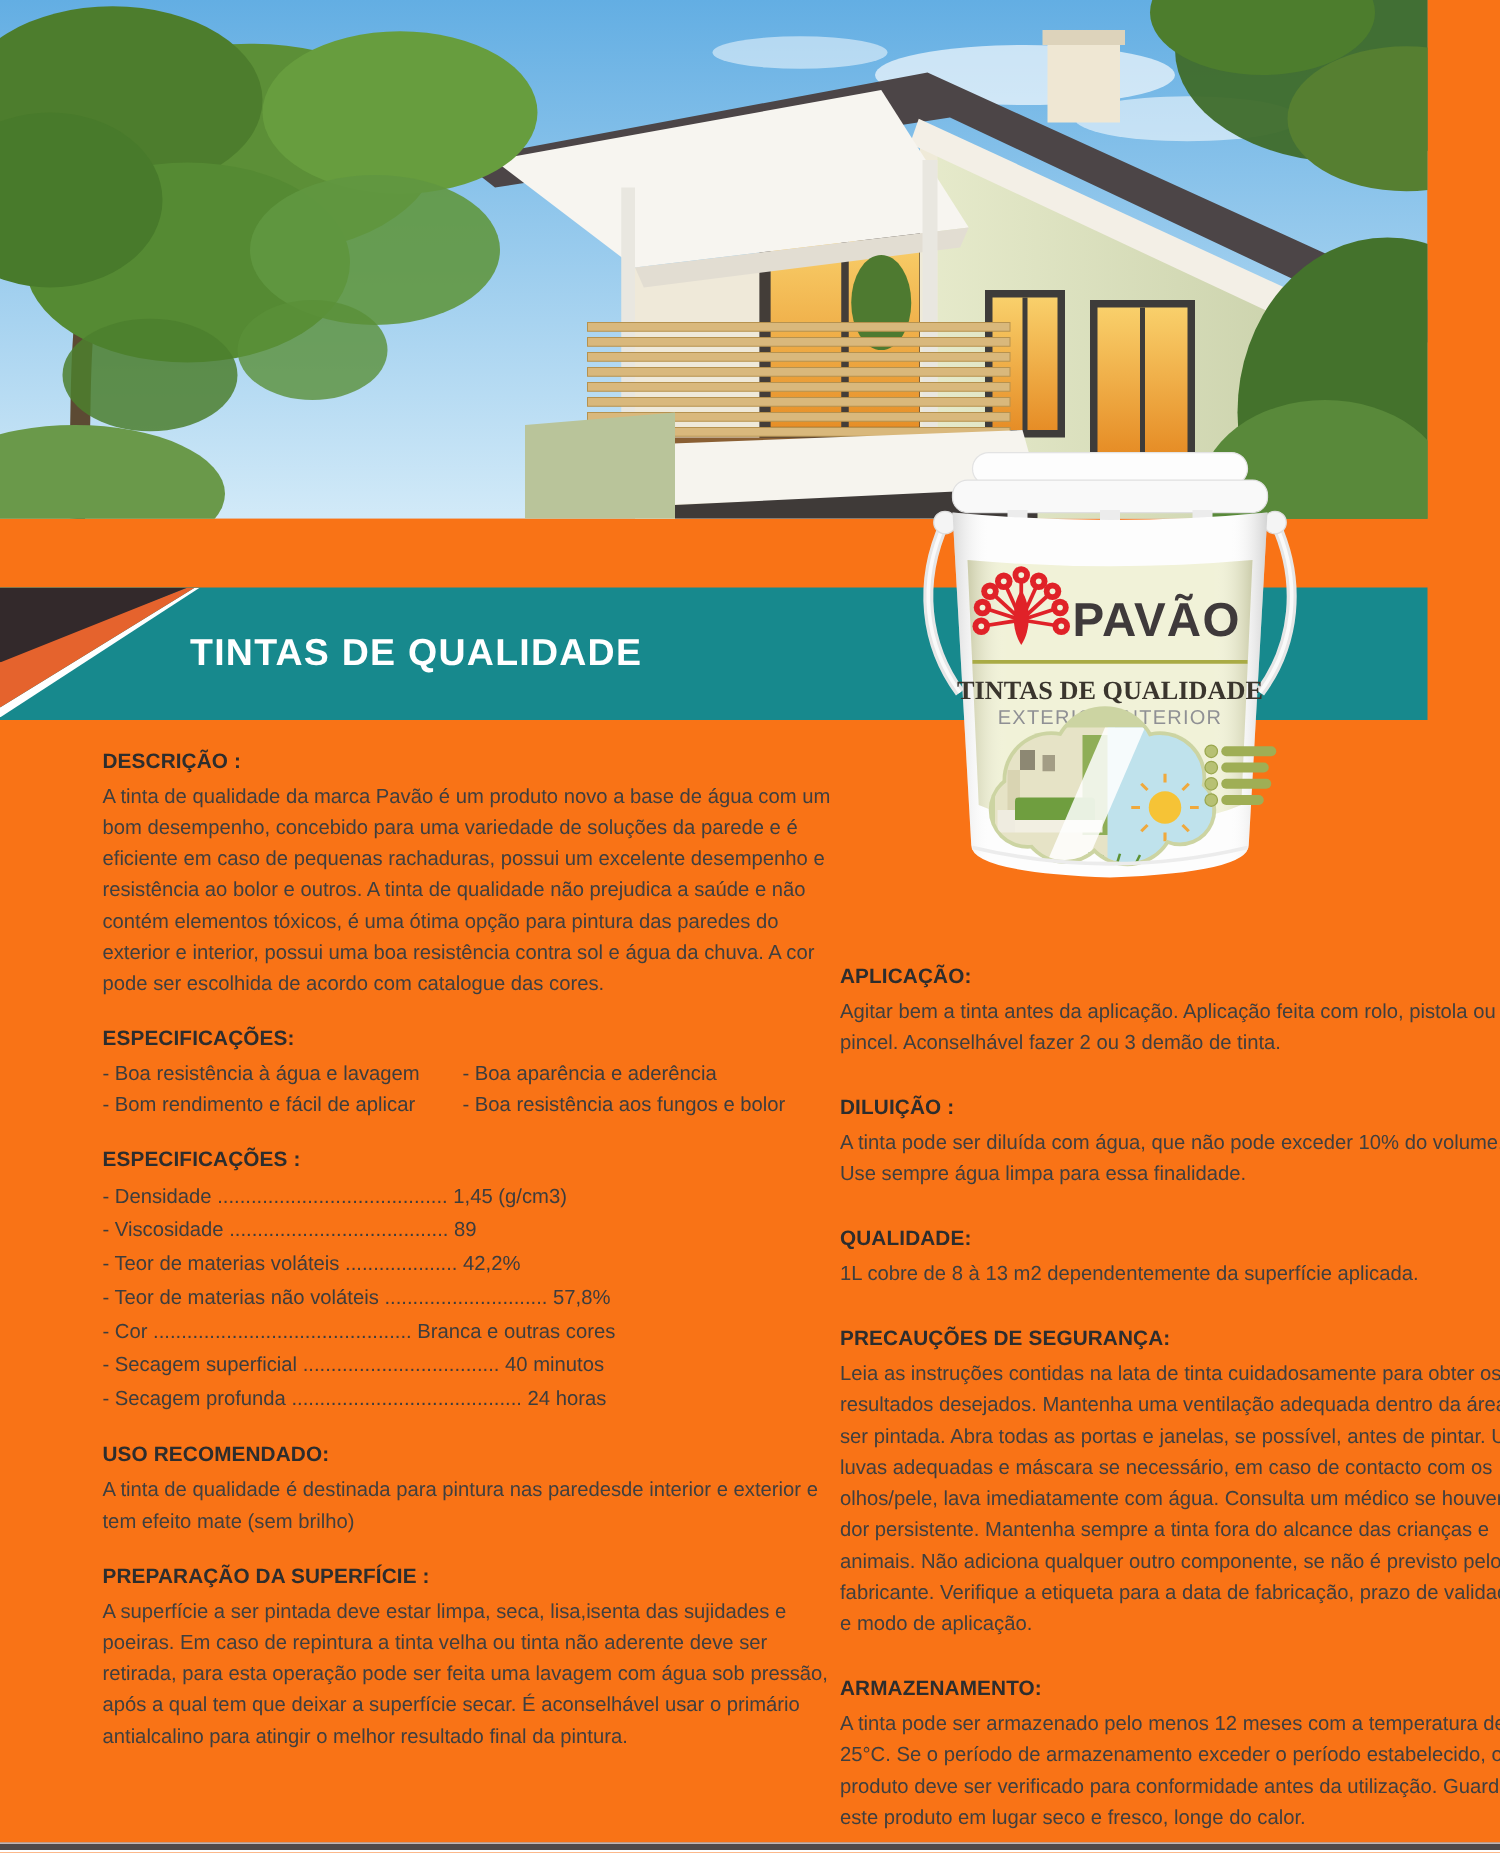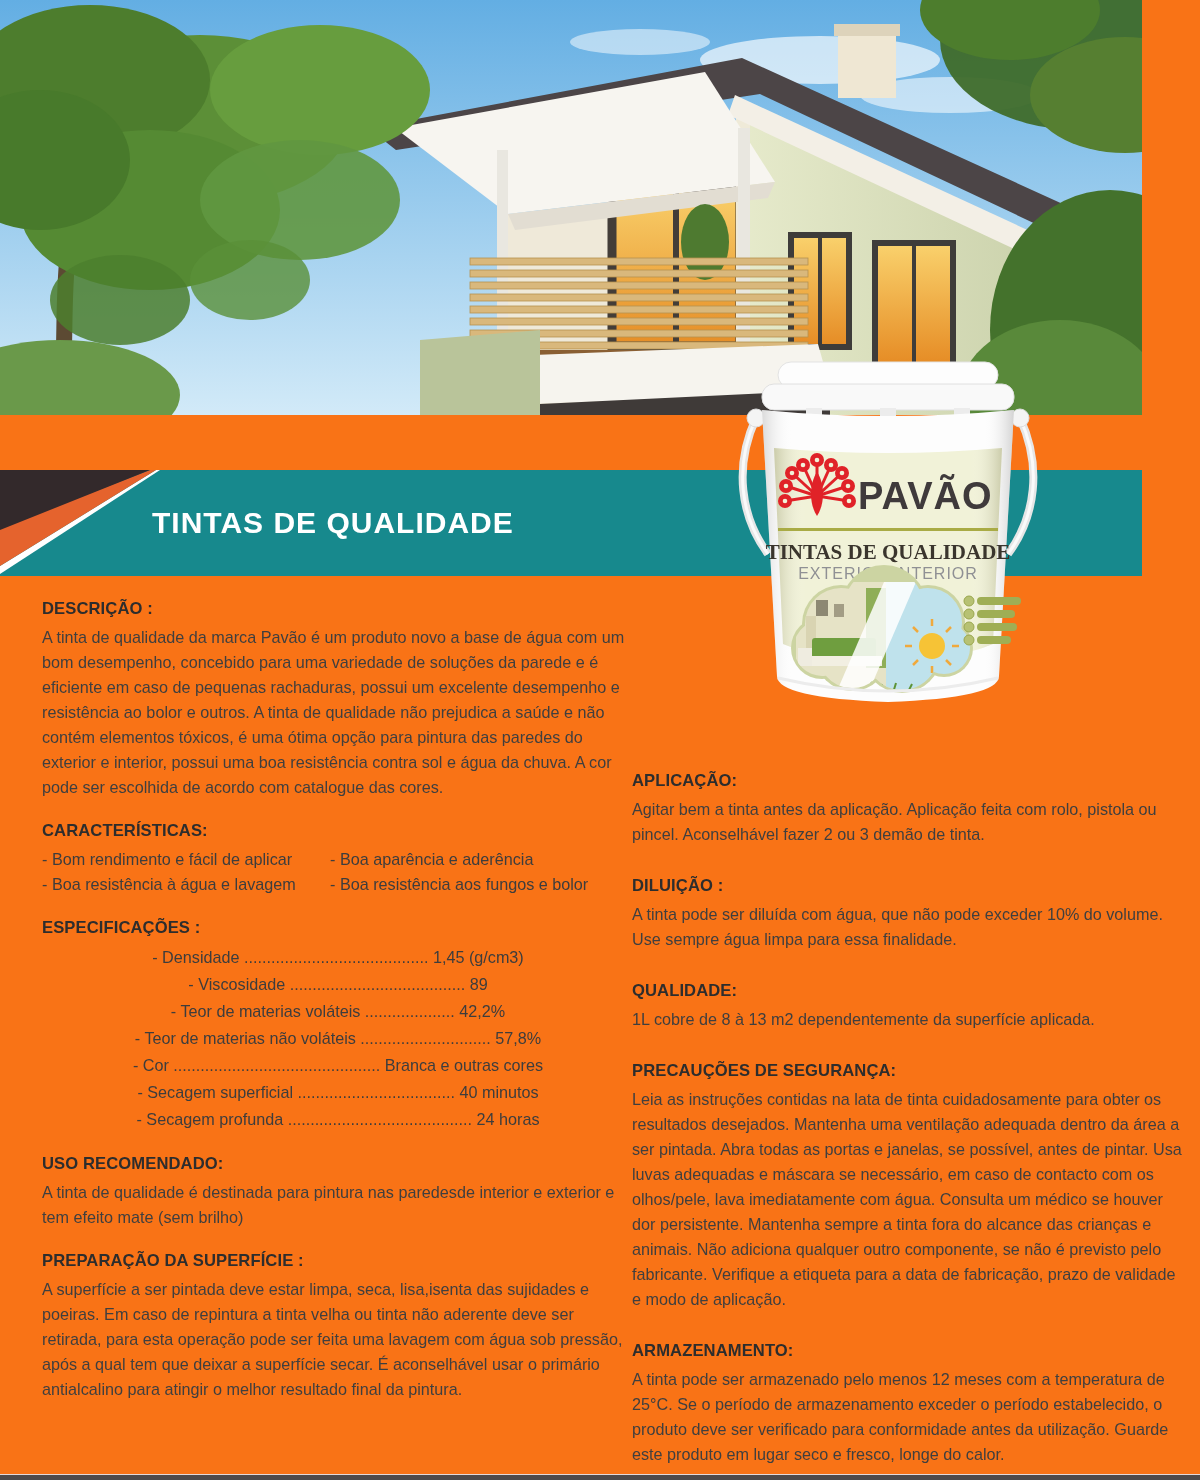--- a/index.html
+++ b/index.html
@@ -13,32 +13,32 @@
   .tri-dark{width:150px;height:60px;background:#33292b;clip-path:polygon(0 0,100% 0,0 100%);}
   .tri-orange{width:156px;height:96px;background:#e5632d;clip-path:polygon(150px 0,0 58px,0 96px,156px 0);}
   .tri-white{width:160px;height:104px;background:#ffffff;clip-path:polygon(156px 0,0 96px,0 104px,160px 0);}
   .banner h1{margin:0;padding:0 0 0 152px;line-height:106px;font-size:30px;font-weight:bold;
              color:#ffffff;letter-spacing:1px;}
   
   .bucket{position:absolute;left:716px;top:356px;width:344px;height:352px;}
   .bucket svg text{font-family:"Liberation Sans",sans-serif;}
   .bucket svg text.slab{font-family:"Liberation Serif",serif;}
   
-  .col{position:absolute;font-size:16.2px;line-height:25px;}
+  .col{position:absolute;font-size:16.2px;line-height:25px;margin-left:40px;}
   .col-left{left:42px;top:596px;width:592px;}
   .col-right{left:632px;top:768px;width:552px;}
   .sec{margin:0 0 18px 0;}
   .col-right .sec{margin-bottom:26px;}
   .sec h2{margin:0 0 4px 0;font-size:16.6px;line-height:25px;font-weight:bold;color:#2d2d2d;letter-spacing:0.1px;}
   .sec p{margin:0;white-space:pre-line;color:#3f3f3f;}
   .char-cols{display:flex;}
   .char-col{line-height:25px;}
   .char-col-1{width:288px;}
   .char-col-2{width:300px;}
-  .spec-list div{line-height:27px;text-align:center;}
+  .spec-list div{line-height:27px;}
   
   .footer-bar{position:absolute;left:0;bottom:0;width:1200px;height:5px;background:#4f4a4a;
               border-top:1px solid #e6dada;}
 </style>
 </head>
 <body>
 
 <div class="page">
 
   <div class="photo">
@@ -279,25 +279,25 @@
       <path d="M62,322 Q172,348 282,322" stroke="#ececec" stroke-width="3" fill="none"></path>
     </svg>
   </div>
 
   <div class="col col-left">
     <section class="sec">
       <h2>DESCRIÇÃO :</h2>
       <p>A tinta de qualidade da marca Pavão é um produto novo a base de água com um bom desempenho, concebido para uma variedade de soluções da parede e é eficiente em caso de pequenas rachaduras, possui um excelente desempenho e resistência ao bolor e outros. A tinta de qualidade não prejudica a saúde e não contém elementos tóxicos, é uma ótima opção para pintura das paredes do exterior e interior, possui uma boa resistência contra sol e água da chuva. A cor pode ser escolhida de acordo com catalogue das cores.</p>
     </section>
     <section class="sec">
-      <h2>CARACTERÍSTICAS:</h2>
+      <h2>ESPECIFICAÇÕES:</h2>
       <div class="char-cols">
         <div class="char-col char-col-1">
+            <div>- Boa resistência à água e lavagem</div>
             <div>- Bom rendimento e fácil de aplicar</div>
-            <div>- Boa resistência à água e lavagem</div>
           </div>
         <div class="char-col char-col-2">
             <div>- Boa aparência e aderência</div>
             <div>- Boa resistência aos fungos e bolor</div>
           </div>
       </div>
     </section>
     <section class="sec">
       <h2>ESPECIFICAÇÕES :</h2>
       <div class="spec-list">

